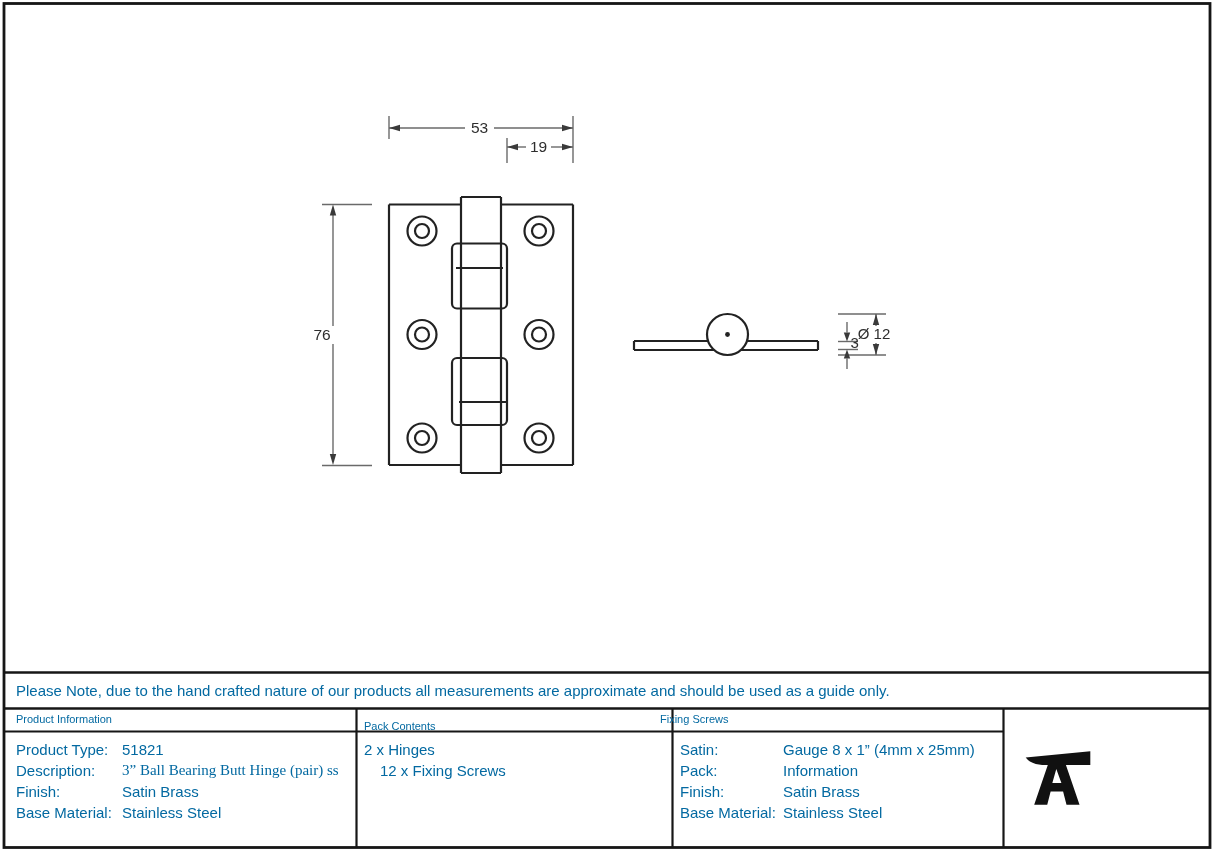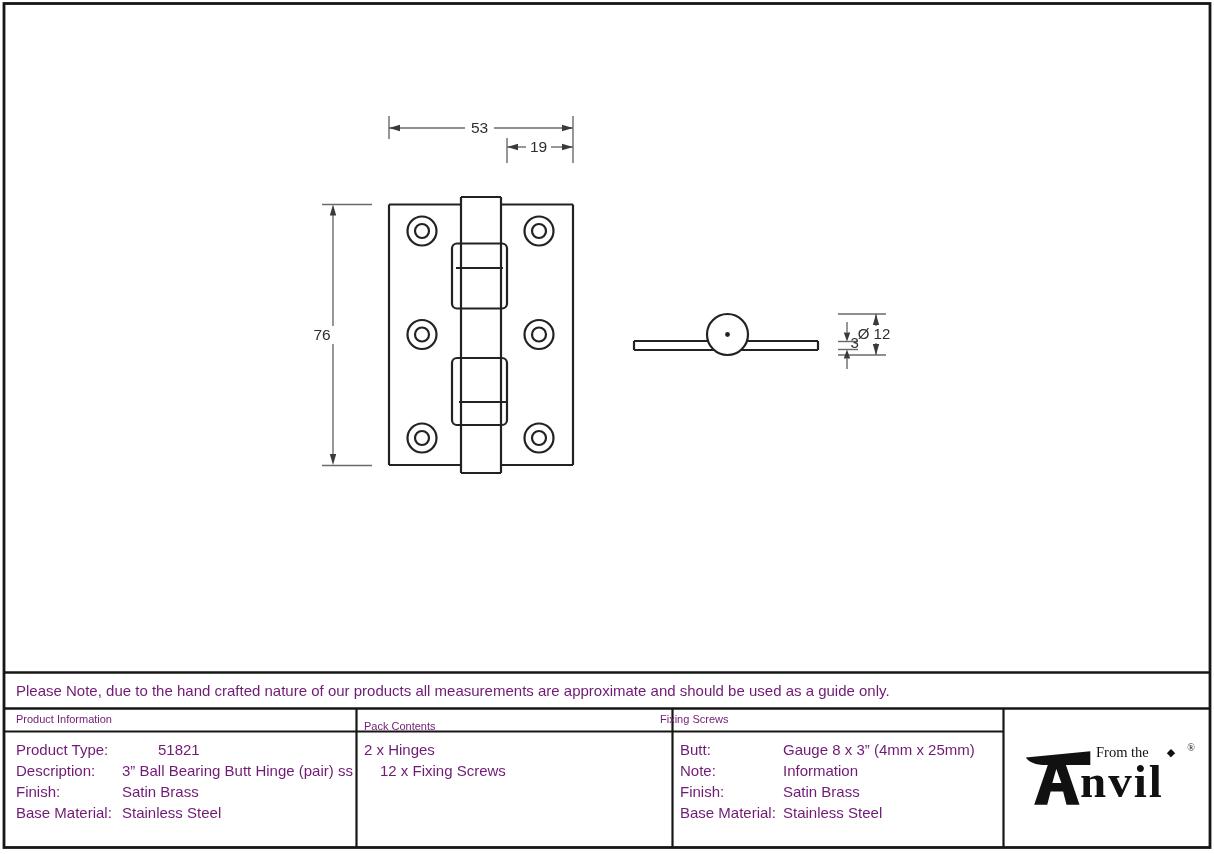--- a/index.html
+++ b/index.html
@@ -5,21 +5,21 @@
   html,body{margin:0;padding:0;background:#e8e8e8;}
   .sheet{
     position:relative;
     width:1214px;height:854px;
     background:#ffffff;
     font-family:"Liberation Sans",sans-serif;
     color:#1c1c1c;
     overflow:hidden;
   }
   .sheet svg.draw{position:absolute;left:0;top:0;}
-  .txt{position:absolute;white-space:nowrap;font-size:15px;line-height:17px;color:#701a75;}
+  .txt{position:absolute;white-space:nowrap;font-size:15px;line-height:17px;color:#0369a1;}
   .hdr{font-size:11px;}
   .logo{position:absolute;left:1024px;top:744px;display:flex;align-items:flex-start;}
   .anvil-a{width:68px;height:60px;margin-top:4px;flex:0 0 auto;}
   .logo-right{margin-left:-12px;}
   .logo-top{display:flex;align-items:center;font-family:"Liberation Serif",serif;font-size:14.5px;color:#111;margin-left:16px;}
   .logo-top .diamond{font-size:11px;margin-left:18px;color:#111;}
   .logo-top .reg{font-size:10px;position:relative;top:-5px;margin-left:12px;}
   .logo-word{font-family:"Liberation Serif",serif;font-weight:bold;font-size:47px;line-height:34px;letter-spacing:2px;color:#111;margin-top:3px;}
 </style>
 </head>
@@ -137,53 +137,45 @@
   </svg>
 
   <div class="txt" style="left:16px;top:682px;">Please Note, due to the hand crafted nature of our products all measurements are approximate and should be used as a guide only.</div>
 
   <div class="txt hdr" style="left:16px;top:711px;">Product Information</div>
   <div class="txt hdr" style="left:364px;top:718px;">Pack Contents</div>
   <div class="txt hdr" style="left:660px;top:711px;">Fixing Screws</div>
 
   <div>
     <div class="txt" style="left:16px;top:741px;">Product Type:</div>
-    <div class="txt" style="left:122px;top:741px;margin-left:36px;">51821</div>
+    <div class="txt" style="left:122px;top:741px;">51821</div>
     <div class="txt" style="left:16px;top:762px;">Description:</div>
-    <div class="txt" style="left:122px;top:762px;">3” Ball Bearing Butt Hinge (pair) ss</div>
+    <div class="txt" style="left:122px;top:762px;font-family:Liberation Serif, serif;">3” Ball Bearing Butt Hinge (pair) ss</div>
     <div class="txt" style="left:16px;top:783px;">Finish:</div>
     <div class="txt" style="left:122px;top:783px;">Satin Brass</div>
     <div class="txt" style="left:16px;top:804px;">Base Material:</div>
     <div class="txt" style="left:122px;top:804px;">Stainless Steel</div>
   </div>
 
   <div>
     <div class="txt" style="left:364px;top:741px;">2 x Hinges</div>
     <div class="txt" style="left:364px;top:762px;margin-left:16px;">12 x Fixing Screws</div>
   </div>
 
   <div>
-    <div class="txt" style="left:680px;top:741px;">Butt:</div>
-    <div class="txt" style="left:783px;top:741px;">Gauge 8 x 3” (4mm x 25mm)</div>
-    <div class="txt" style="left:680px;top:762px;">Note:</div>
+    <div class="txt" style="left:680px;top:741px;">Satin:</div>
+    <div class="txt" style="left:783px;top:741px;">Gauge 8 x 1” (4mm x 25mm)</div>
+    <div class="txt" style="left:680px;top:762px;">Pack:</div>
     <div class="txt" style="left:783px;top:762px;">Information</div>
     <div class="txt" style="left:680px;top:783px;">Finish:</div>
     <div class="txt" style="left:783px;top:783px;">Satin Brass</div>
     <div class="txt" style="left:680px;top:804px;">Base Material:</div>
     <div class="txt" style="left:783px;top:804px;">Stainless Steel</div>
   </div>
 
   <div class="logo">
     <svg class="anvil-a" viewBox="0 0 120 100">
       <path d="M3,14 L117,3 L117,27 L32,27 Q12,26 3,14 Z" fill="#111"></path>
       <path d="M42,27 L74,27 L98,97 L75,97 L69,74 L47,74 L41,97 L18,97 Z M57,34 L50,59 L66,59 Z" fill="#111" fill-rule="evenodd"></path>
     </svg>
-    <div class="logo-right">
-      <div class="logo-top">
-        <span>From the</span>
-        <span class="diamond">◆</span>
-        <span class="reg">®</span>
-      </div>
-      <div class="logo-word">nvil</div>
-    </div>
   </div>
 
 </div>
 
 </body></html>

